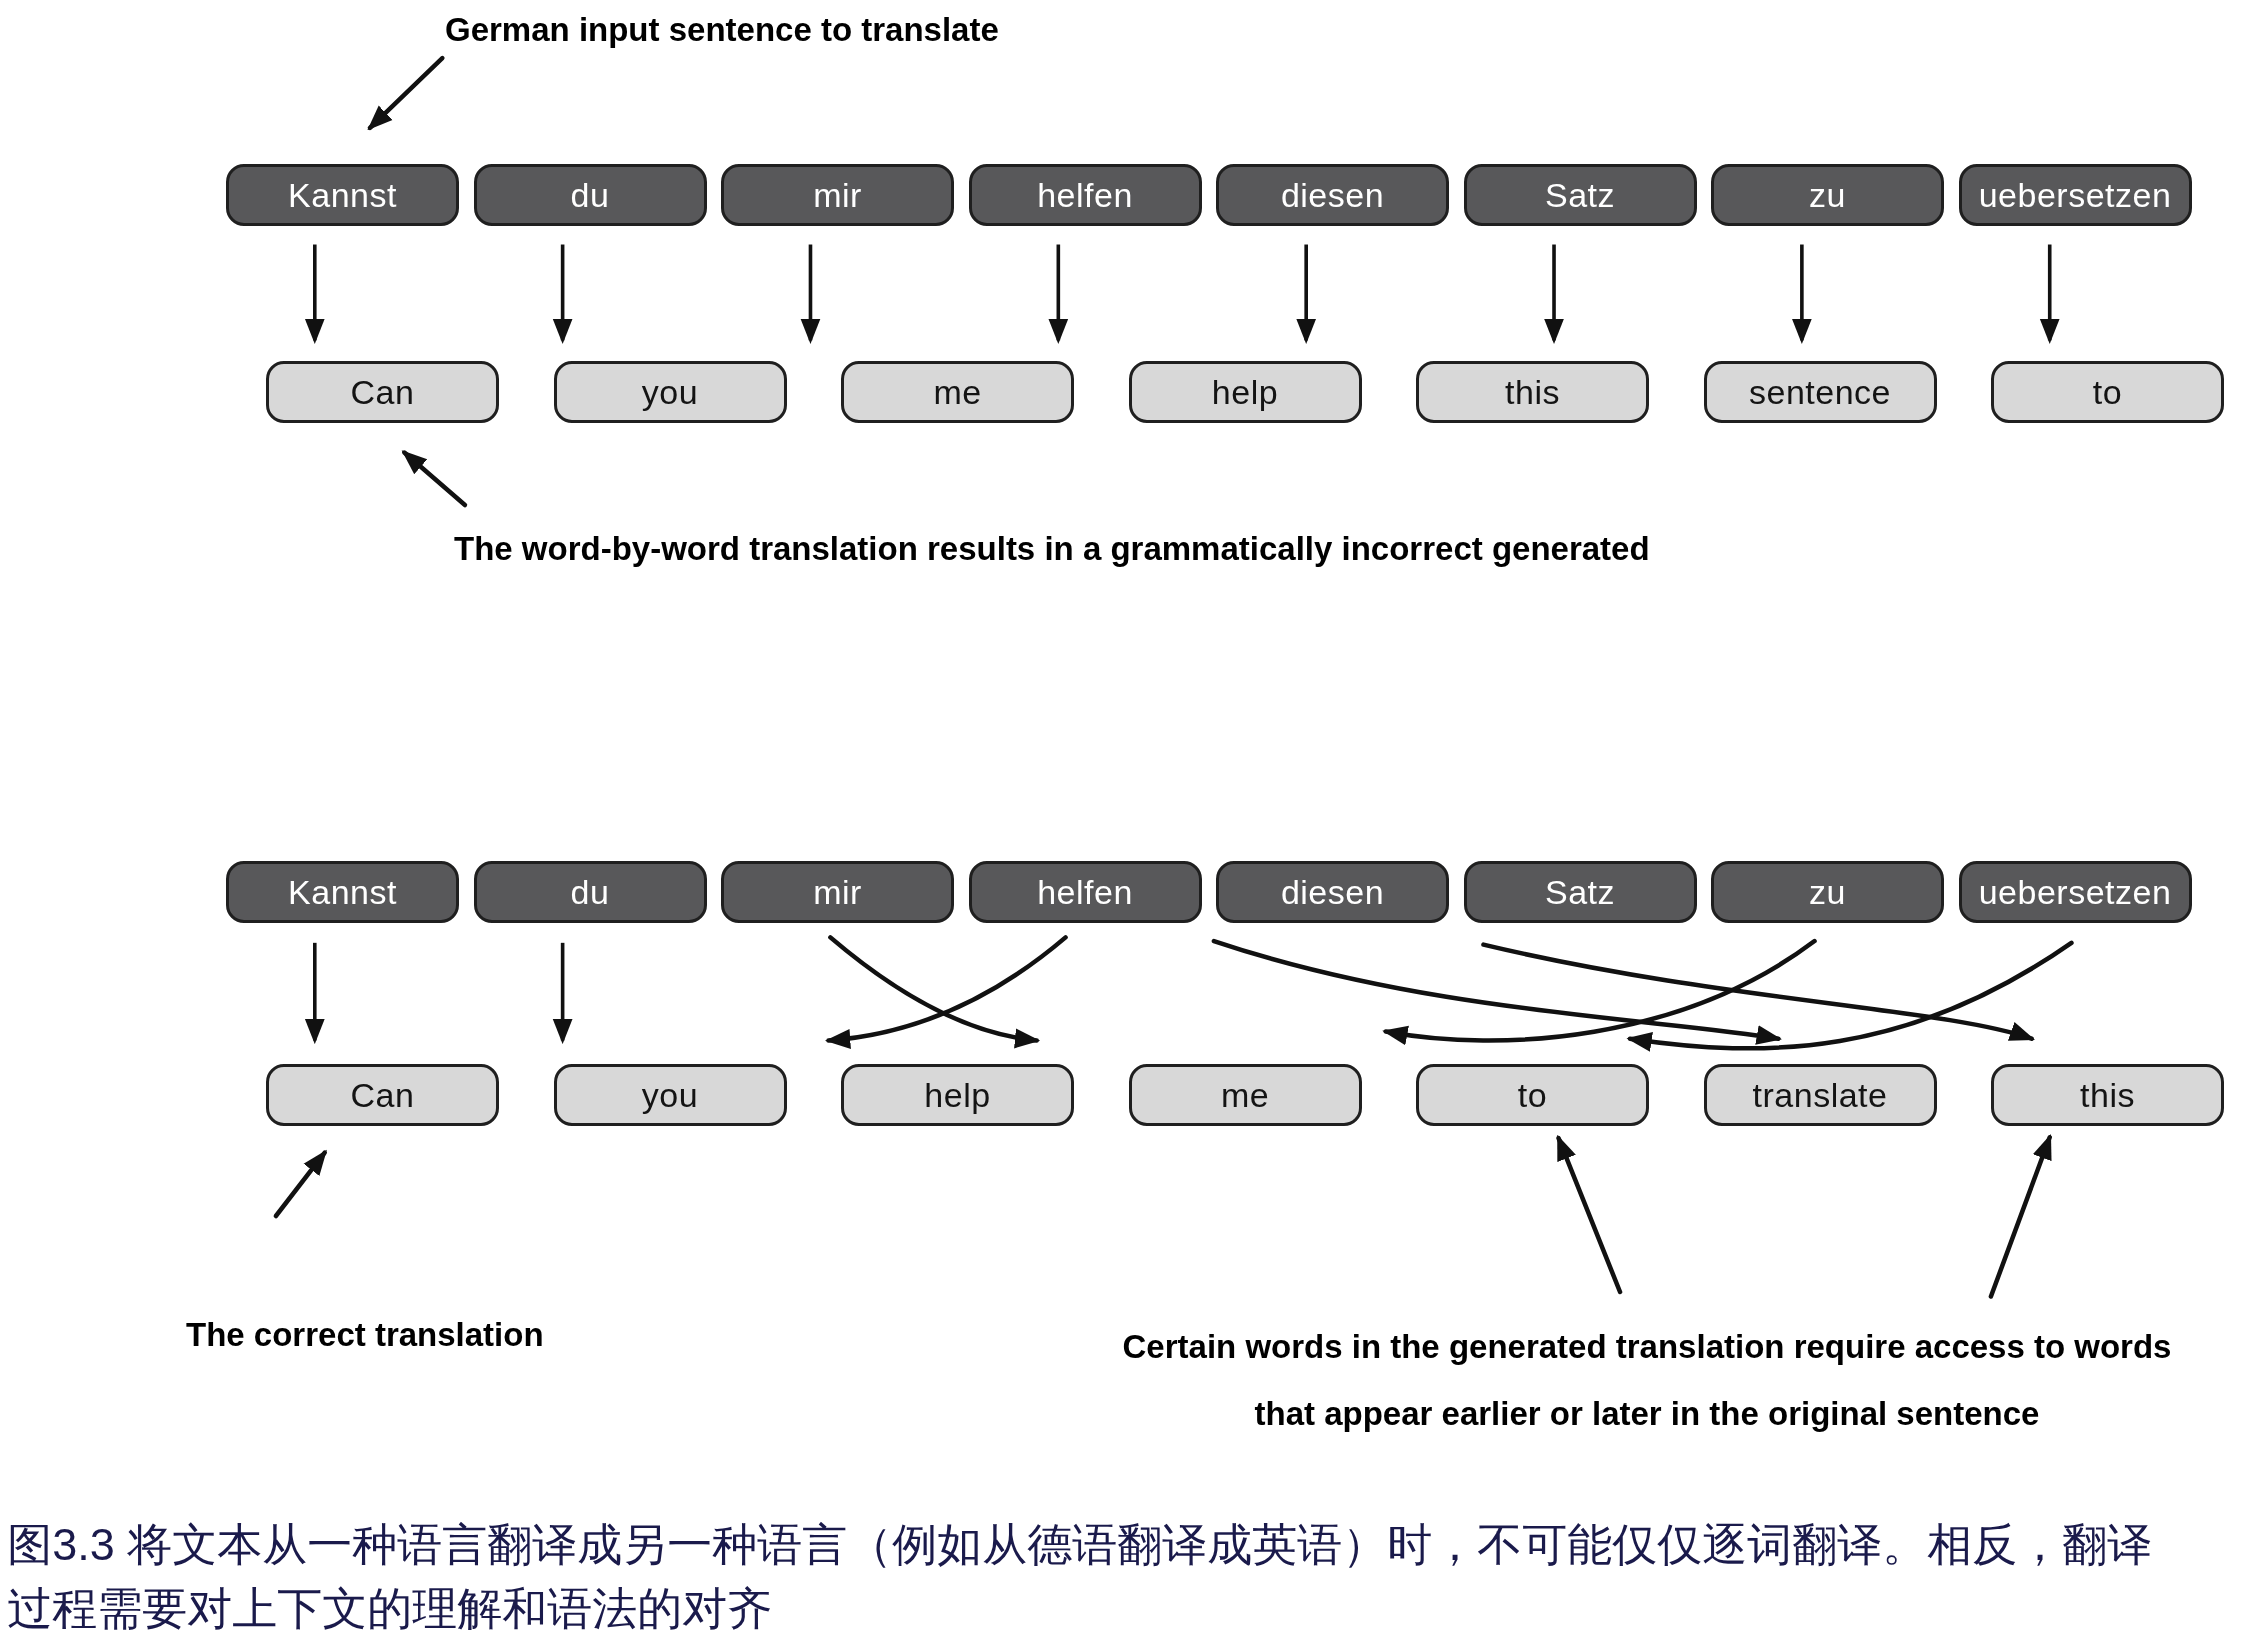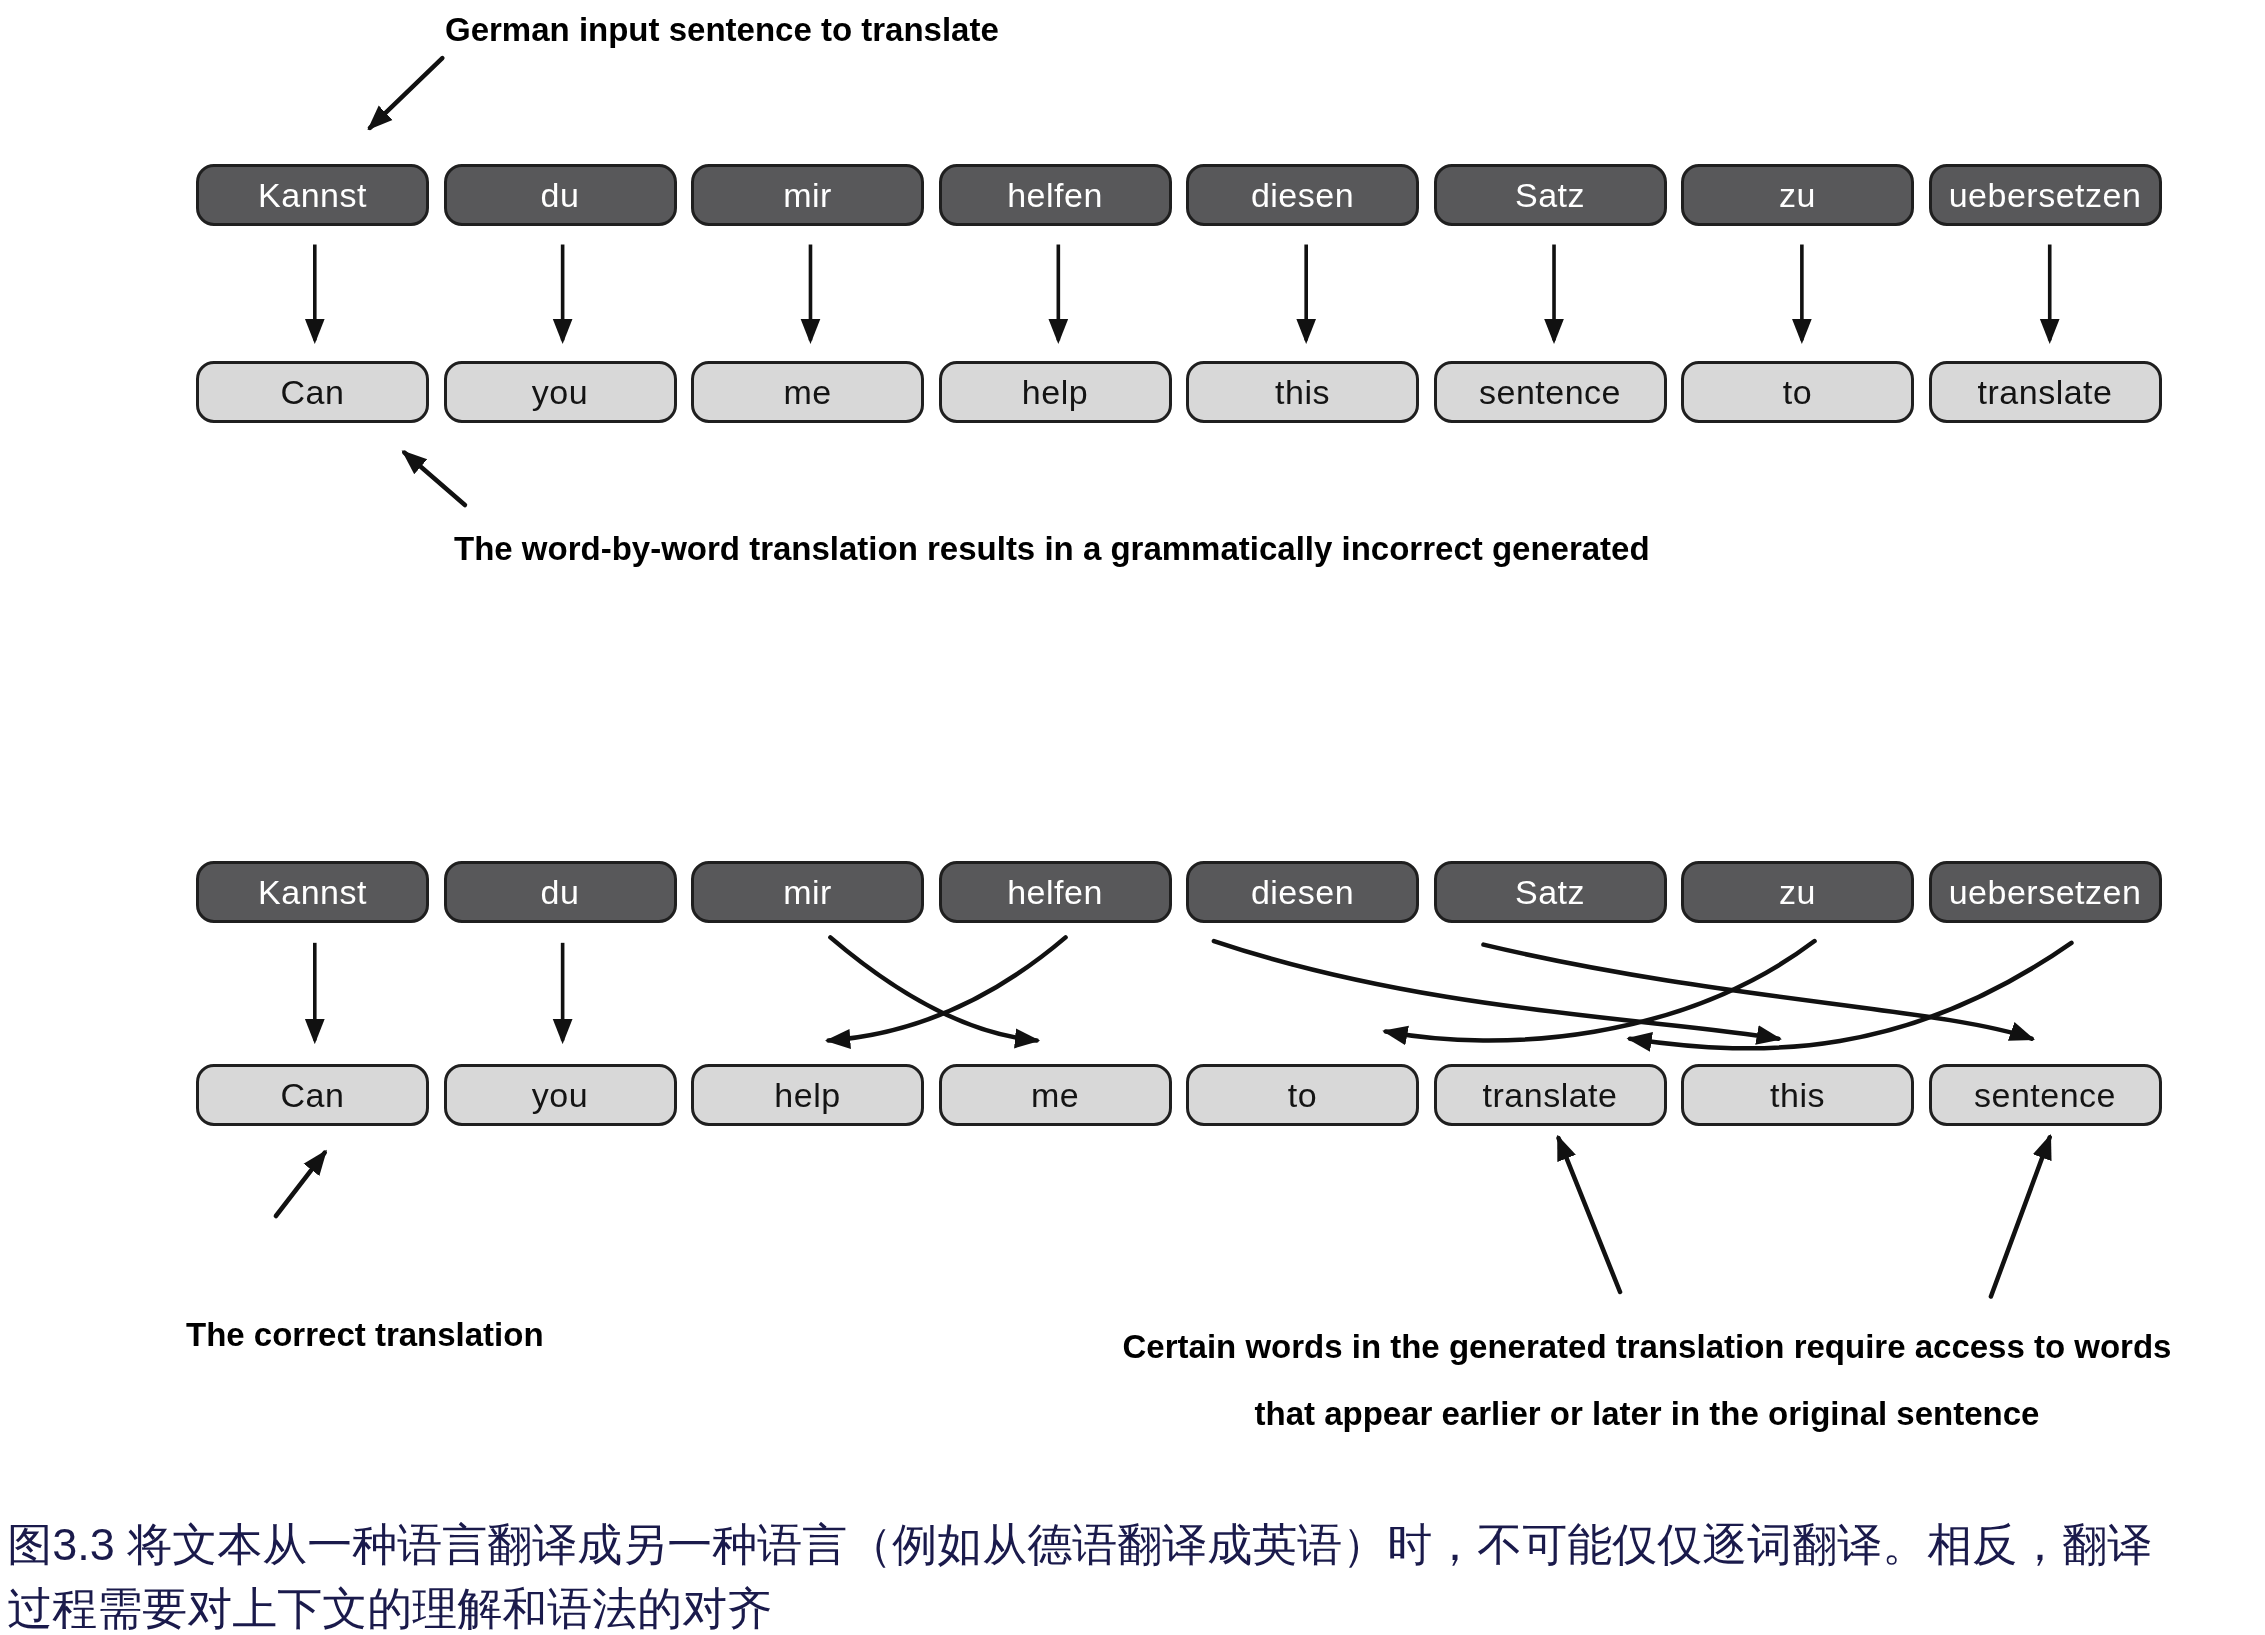--- a/index.html
+++ b/index.html
@@ -5,29 +5,29 @@
   :root{
     --dark-box-fill:#58585a; --dark-box-text:#ffffff;
     --light-box-fill:#d8d8d8; --light-box-text:#141414;
     --box-border:#1f1f1f; --arrow:#111111;
     --label-text:#000000; --caption-text:#1a1a4b; --page-bg:#ffffff;
   }
   html,body{margin:0;padding:0;}
   body{background:var(--page-bg);font-family:"Liberation Sans",sans-serif;}
   .page{position:relative;width:2265px;height:1634px;background:var(--page-bg);overflow:hidden;}
   .arrow-layer{position:absolute;left:0;top:0;width:2265px;height:1636px;z-index:1;}
-  .word-row{position:absolute;left:184px;display:flex;gap:14.5px;z-index:2;padding-left:12px;}
+  .word-row{position:absolute;left:214px;display:flex;gap:14.5px;z-index:2;padding-left:12px;}
   .word-box{
     box-sizing:border-box;width:233px;height:62px;
     border:3.6px solid var(--box-border);border-radius:18px;
     display:flex;align-items:center;justify-content:center;
     font-size:34px;letter-spacing:0.5px;
   }
   .word-box.dark{background:var(--dark-box-fill);color:var(--dark-box-text);}
-  .word-box.light{background:var(--light-box-fill);color:var(--light-box-text);}
+  .word-box.light{background:var(--light-box-fill);color:var(--light-box-text);margin-left:40px;}
   .fig-label{
     position:absolute;z-index:2;color:var(--label-text);
     font-weight:bold;font-size:33px;letter-spacing:0;white-space:nowrap;
   }
   .attention-label{
     position:absolute;left:991px;top:1313px;width:1312px;z-index:2;
     color:var(--label-text);font-weight:bold;font-size:33px;
     text-align:center;line-height:67px;
   }
   .caption{

